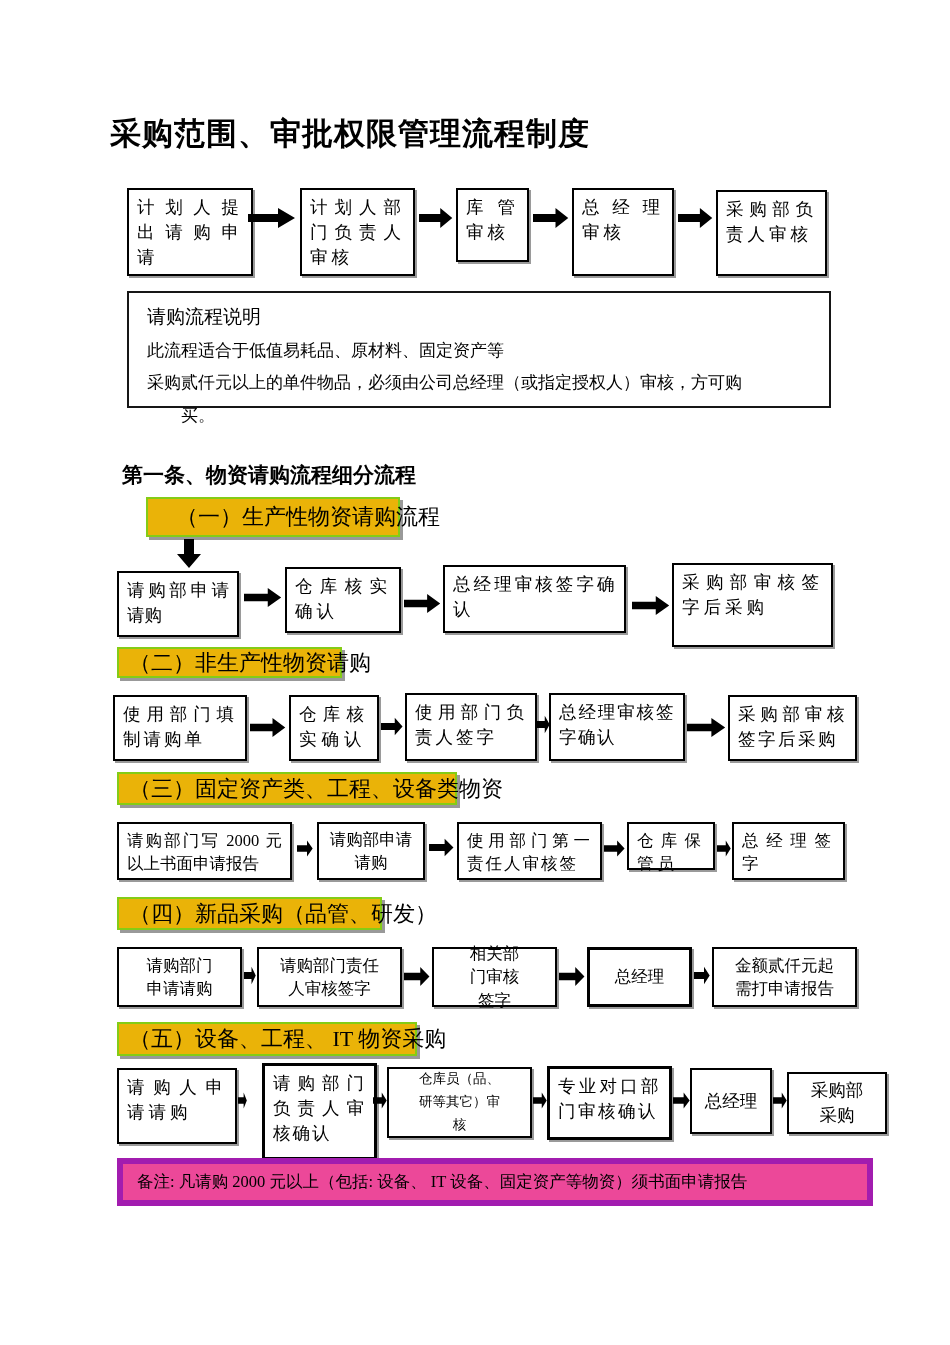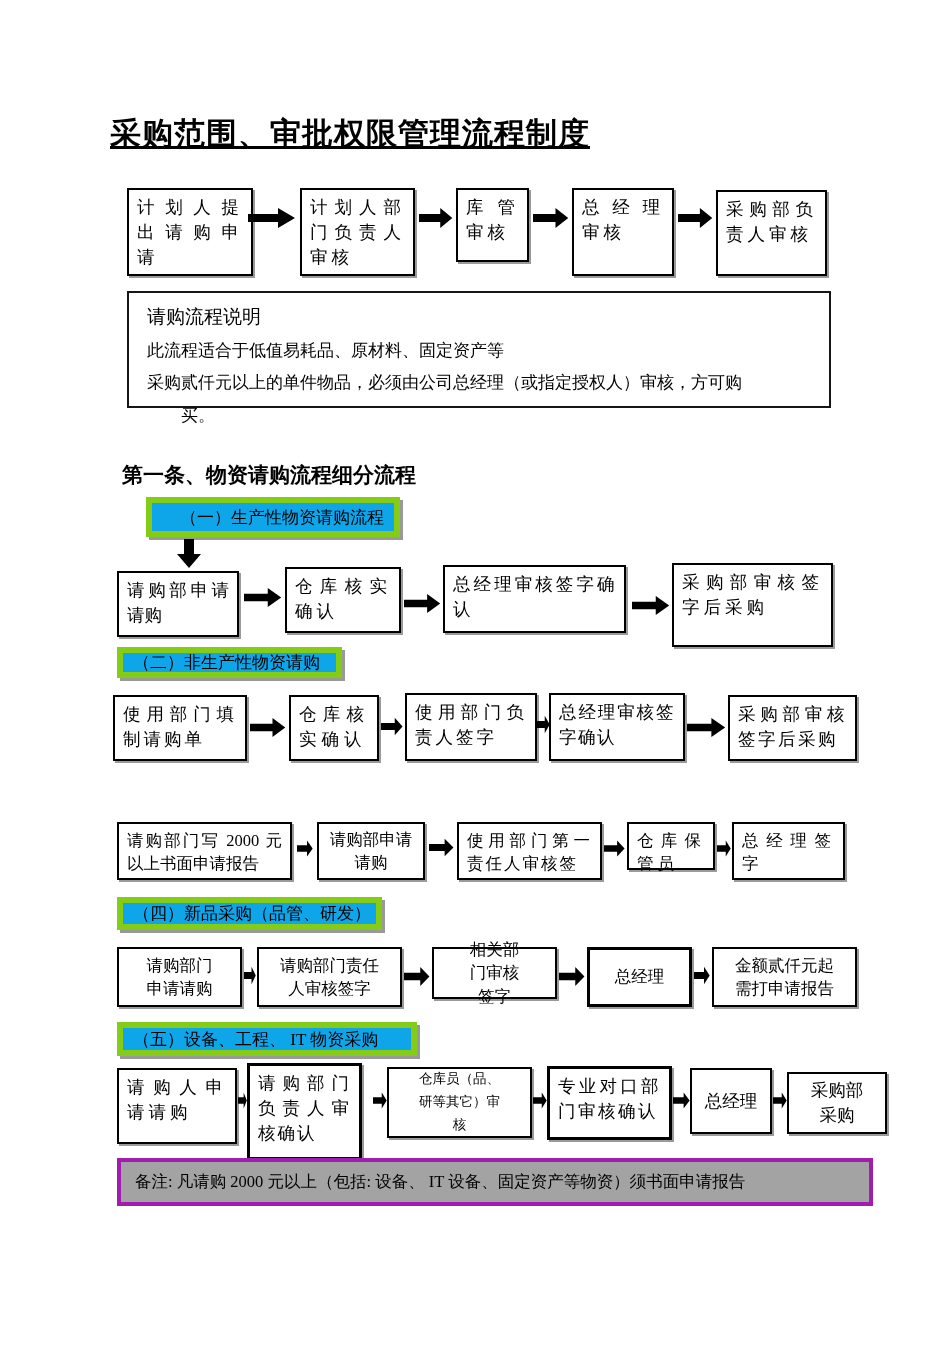--- a/index.html
+++ b/index.html
@@ -6,21 +6,21 @@
   .page{
     position:relative;
     width:950px;height:1345px;
     background:#ffffff;
     font-family:"Liberation Serif","DejaVu Serif",serif;
     color:#000;
     overflow:hidden;
   }
   .abs{position:absolute;box-sizing:border-box;}
   .title{
-    font-size:31px;font-weight:bold;letter-spacing:1px;white-space:nowrap;text-decoration:underline;
+    font-size:31px;font-weight:bold;letter-spacing:1px;white-space:nowrap;
   }
   .heading{
     font-size:21px;font-weight:bold;white-space:nowrap;
   }
   .fbox{
     border:2px solid #000;background:#fff;
     box-shadow:2px 2px 0 #9a9a9a;
     padding:5px 8px;
     font-size:17.5px;line-height:1.42;
     text-align:justify;
@@ -29,37 +29,37 @@
   .fbox.xs{font-size:13.5px;line-height:1.7;}
   .fbox.thick{border-width:3px;}
   .fbox.center{display:flex;align-items:center;justify-content:center;text-align:center;}
   .ls1{letter-spacing:1.5px;}
   .ls2{letter-spacing:2px;}
   .ls25{letter-spacing:2.5px;}
   .ls3{letter-spacing:3px;}
   .ls4{letter-spacing:4px;}
   .ls5{letter-spacing:5px;}
   .slabel{
-    border:6px solid #84cc16;background:#0ea5e9;
+    border:2px solid #84cc16;background:#eab308;
     box-shadow:3px 3px 0 #999;
-    font-size:17px;
+    font-size:22px;
     display:flex;align-items:center;
     padding-left:10px;white-space:nowrap;
   }
   .slabel.indent{padding-left:28px;}
   .descbox{
     border:2px solid #161616;background:#fff;
     padding:9px 18px 7px 18px;
     font-size:17px;
   }
   .desc-h{font-size:19px;margin:2px 0 8px 0;}
   .desc-l{margin:6px 0;line-height:1.55;}
   .desc-l.indent{padding-left:34px;}
   .notebox{
-    border:4px solid #a21caf;background:#a3a3a3;
+    border:6px solid #a21caf;background:#ec4899;
     font-size:16.5px;
     display:flex;align-items:center;
     padding:0 14px;white-space:nowrap;
   }
   .arw{position:absolute;display:block;overflow:visible;}
   .defs{position:absolute;width:0;height:0;overflow:hidden;}
 </style>
 </head>
 <body>
 
@@ -135,20 +135,21 @@
   <div class="abs fbox ls3" style="left:405px;top:693px;width:132px;height:68px;">使用部门负责人签字</div>
   <svg class="arw" style="left:536px;top:714px;width:14px;height:21px;">
       <use href="#arrow-h"></use>
     </svg>
   <div class="abs fbox ls1" style="left:549px;top:693px;width:136px;height:68px;">总经理审核签字确认</div>
   <svg class="arw" style="left:687px;top:716px;width:39px;height:23px;">
       <use href="#arrow-h"></use>
     </svg>
   <div class="abs fbox ls25" style="left:728px;top:695px;width:129px;height:66px;">采购部审核签字后采购</div>
 
+  <div class="abs slabel" style="left:117px;top:772px;width:340px;height:33px;">（三）固定资产类、工程、设备类物资</div>
 
   <div class="abs fbox sm" style="left:117px;top:822px;width:175px;height:58px;">请购部门写 2000 元以上书面申请报告</div>
   <svg class="arw" style="left:297px;top:839px;width:16px;height:19px;">
       <use href="#arrow-h"></use>
     </svg>
   <div class="abs fbox sm center" style="left:317px;top:822px;width:108px;height:58px;padding:5px 10px;">请购部申请请购</div>
   <svg class="arw" style="left:429px;top:837px;width:25px;height:21px;">
       <use href="#arrow-h"></use>
     </svg>
   <div class="abs fbox sm ls2" style="left:457px;top:822px;width:145px;height:58px;">使用部门第一责任人审核签</div>
@@ -164,37 +165,37 @@
   <div class="abs slabel" style="left:117px;top:897px;width:265px;height:33px;">（四）新品采购（品管、研发）</div>
 
   <div class="abs fbox sm center" style="left:117px;top:947px;width:125px;height:60px;padding:5px 24px;">请购部门申请请购</div>
   <svg class="arw" style="left:244px;top:965px;width:12px;height:21px;">
       <use href="#arrow-h"></use>
     </svg>
   <div class="abs fbox sm center" style="left:257px;top:947px;width:145px;height:60px;padding:5px 14px;">请购部门责任人审核签字</div>
   <svg class="arw" style="left:404px;top:965px;width:26px;height:23px;">
       <use href="#arrow-h"></use>
     </svg>
-  <div class="abs fbox sm center" style="left:432px;top:947px;width:125px;height:52px;padding:5px 32px;">相关部门审核签字</div>
+  <div class="abs fbox sm center" style="left:432px;top:947px;width:125px;height:60px;padding:5px 32px;">相关部门审核签字</div>
   <svg class="arw" style="left:559px;top:965px;width:26px;height:23px;">
       <use href="#arrow-h"></use>
     </svg>
   <div class="abs fbox sm center thick" style="left:587px;top:947px;width:105px;height:60px;">总经理</div>
   <svg class="arw" style="left:694px;top:965px;width:16px;height:21px;">
       <use href="#arrow-h"></use>
     </svg>
   <div class="abs fbox sm center" style="left:712px;top:947px;width:145px;height:60px;padding:17px 14px;">金额贰仟元起需打申请报告</div>
 
   <div class="abs slabel" style="left:117px;top:1022px;width:300px;height:34px;">（五）设备、工程、 IT 物资采购</div>
 
   <div class="abs fbox ls4" style="left:117px;top:1068px;width:120px;height:76px;">请购人申请请购</div>
   <svg class="arw" style="left:238px;top:1091px;width:9px;height:19px;">
       <use href="#arrow-h"></use>
     </svg>
-  <div class="abs fbox ls2 thick" style="left:247px;top:1063px;width:115px;height:97px;">请购部门负责人审核确认</div>
+  <div class="abs fbox ls2 thick" style="left:262px;top:1063px;width:115px;height:97px;">请购部门负责人审核确认</div>
   <svg class="arw" style="left:373px;top:1091px;width:14px;height:19px;">
       <use href="#arrow-h"></use>
     </svg>
   <div class="abs fbox xs center" style="left:387px;top:1067px;width:145px;height:71px;padding:5px 24px;">仓库员（品、研等其它）审核</div>
   <svg class="arw" style="left:533px;top:1091px;width:14px;height:19px;">
       <use href="#arrow-h"></use>
     </svg>
   <div class="abs fbox ls25 thick" style="left:547px;top:1066px;width:125px;height:74px;">专业对口部门审核确认</div>
   <svg class="arw" style="left:673px;top:1091px;width:17px;height:19px;">
       <use href="#arrow-h"></use>

